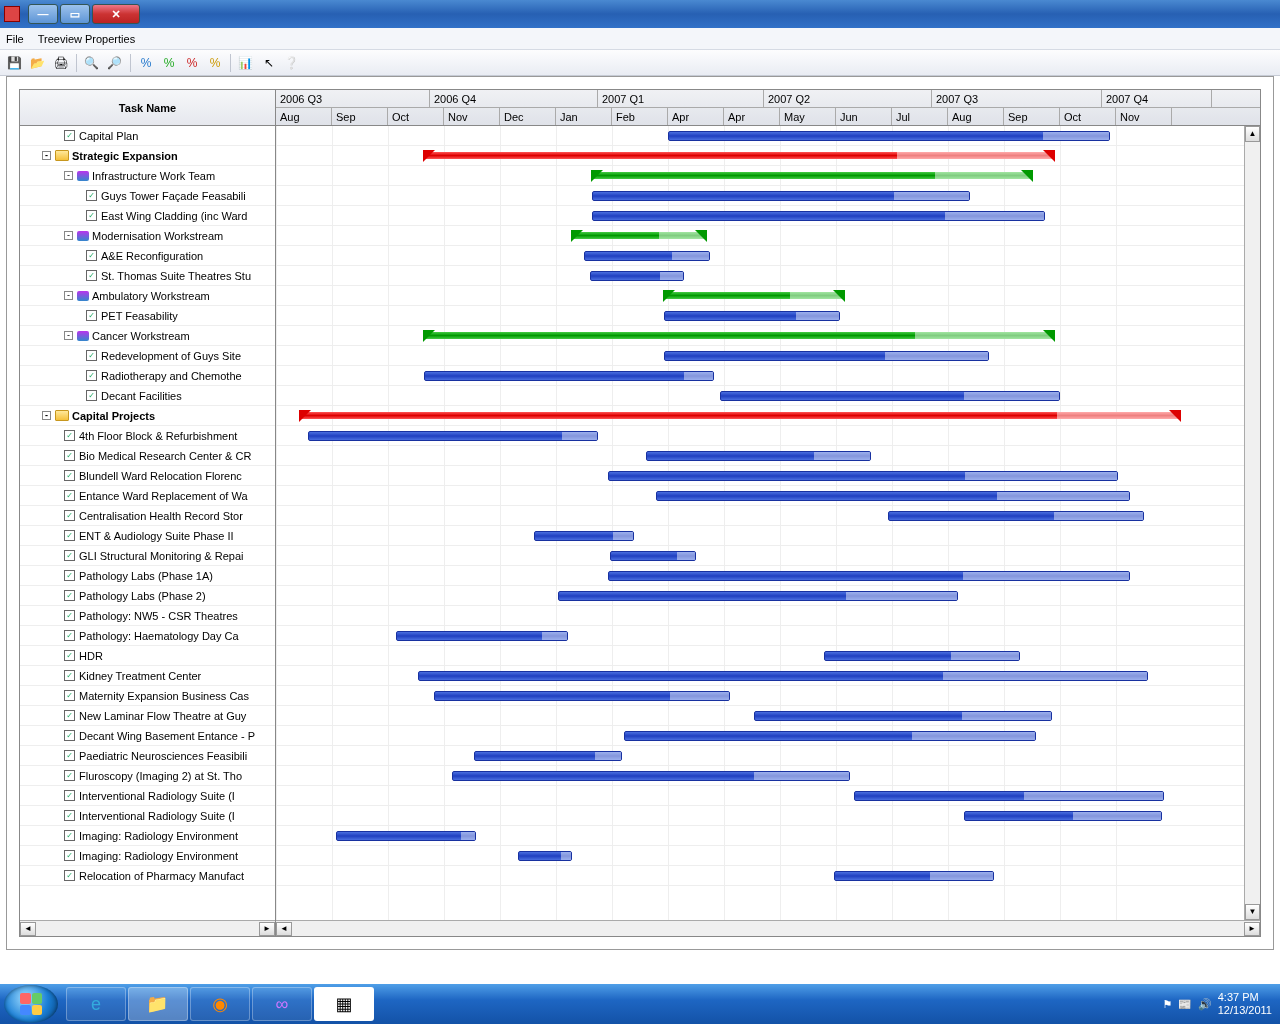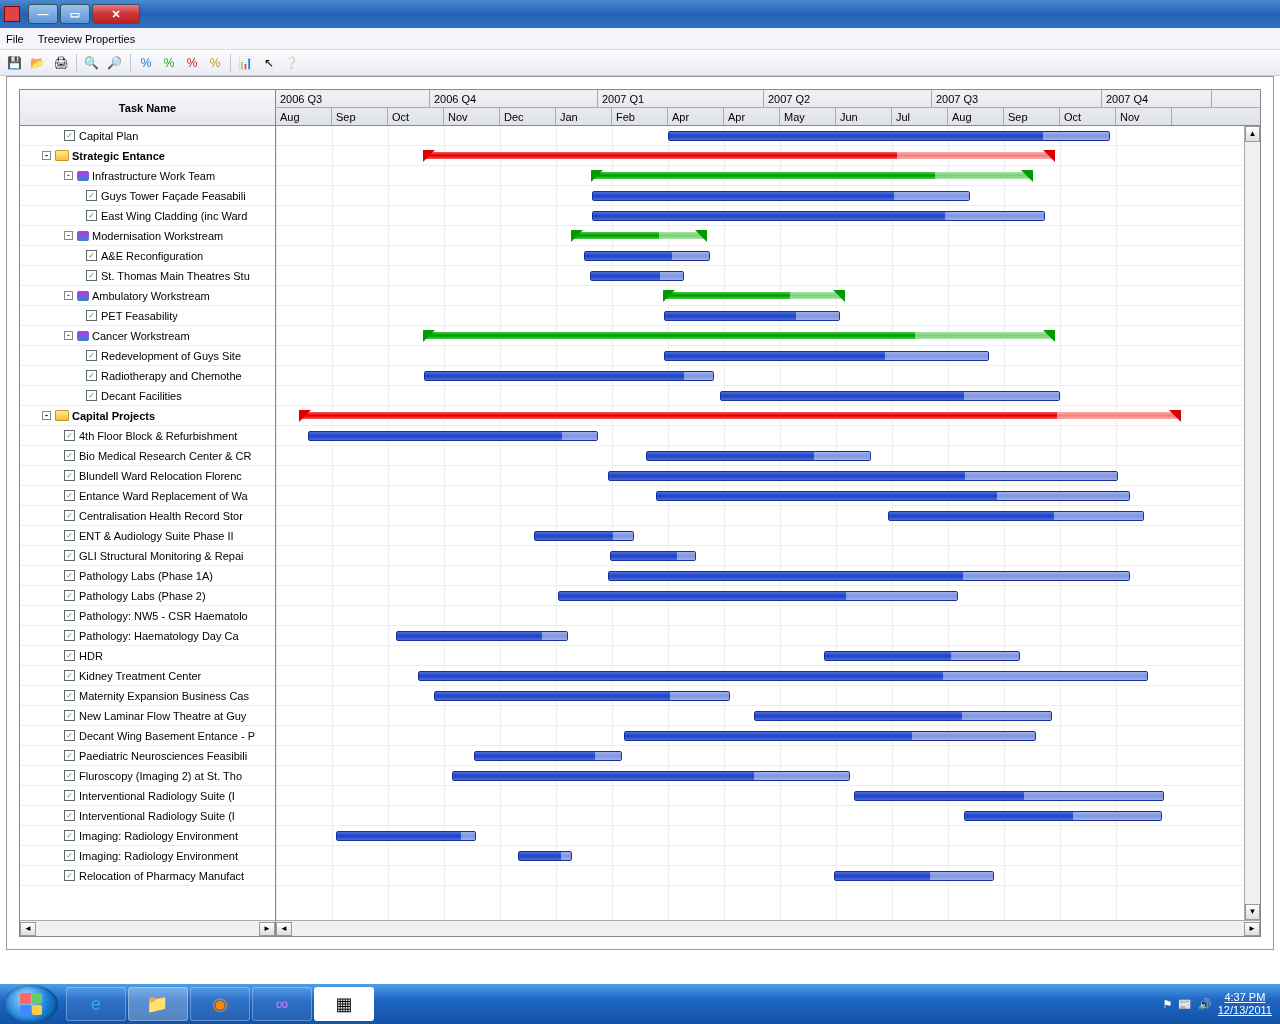--- a/index.html
+++ b/index.html
@@ -61,21 +61,21 @@
 .hscroll{height:16px;border-top:1px solid #aaa;background:#f0f0f0;display:flex;align-items:center;}
 .hscroll .arrow{width:16px;height:14px;border:1px solid #999;background:linear-gradient(#fff,#ddd);text-align:center;line-height:12px;font-size:8px;}
 .vscroll{position:absolute;right:0;top:36px;bottom:16px;width:16px;border-left:1px solid #aaa;background:#f0f0f0;}
 .vscroll .arrow{height:16px;border:1px solid #999;background:linear-gradient(#fff,#ddd);text-align:center;font-size:8px;line-height:14px;}
 
 .taskbar{position:absolute;left:0;right:0;bottom:0;height:40px;background:linear-gradient(#4f9fe8,#1e66c3 40%,#1352a7);display:flex;align-items:center;padding:0 4px;}
 .start{width:54px;height:38px;border-radius:50%;background:radial-gradient(circle at 40% 35%,#9edbff,#1a7fd6 55%,#063e7a);margin-right:8px;box-shadow:0 0 4px #0008 inset;display:flex;align-items:center;justify-content:center;}
 .tb-item{width:60px;height:34px;margin-right:2px;border:1px solid rgba(255,255,255,.3);border-radius:3px;background:rgba(255,255,255,.08);display:flex;align-items:center;justify-content:center;font-size:18px;}
 .tb-item.active{background:rgba(255,255,255,.28);}
 .tray{margin-left:auto;display:flex;align-items:center;color:#fff;gap:6px;padding-right:4px;}
-.tray .clock{text-align:center;line-height:13px;font-size:11px;text-decoration:underline;}
+.tray .clock{text-align:left;line-height:13px;font-size:11px;}
 .orb{display:grid;grid-template:1fr 1fr/1fr 1fr;width:22px;height:22px;gap:1px;}
 .orb div{border-radius:2px;}
 </style>
 </head>
 <body>
 
 <div class="titlebar">
   <div class="app-icon"></div>
   <div class="win-btns">
     <div class="win-btn win-min">—</div>
@@ -117,21 +117,21 @@
        <div class="tree-rows" id="tree-rows">
               <div class="tree-row" style="top: 0px;">
                 <span class="ind" style="width:44px"></span>
                 <span class="chk">✓</span>
                 <span>Capital Plan</span>
               </div>
               <div class="tree-row bold" style="top: 20px;">
                 <span class="ind" style="width:22px"></span>
                 <span class="exp">-</span>
                 <span class="fold"></span>
-                <span>Strategic Entance</span>
+                <span>Strategic Expansion</span>
               </div>
               <div class="tree-row" style="top: 40px;">
                 <span class="ind" style="width:44px"></span>
                 <span class="exp">-</span>
                 <span class="cube"></span>
                 <span>Infrastructure Work Team</span>
               </div>
               <div class="tree-row" style="top: 60px;">
                 <span class="ind" style="width:66px"></span>
                 <span class="chk">✓</span>
@@ -149,21 +149,21 @@
                 <span>Modernisation Workstream</span>
               </div>
               <div class="tree-row" style="top: 120px;">
                 <span class="ind" style="width:66px"></span>
                 <span class="chk">✓</span>
                 <span>A&amp;E Reconfiguration</span>
               </div>
               <div class="tree-row" style="top: 140px;">
                 <span class="ind" style="width:66px"></span>
                 <span class="chk">✓</span>
-                <span>St. Thomas Main Theatres Stu</span>
+                <span>St. Thomas Suite Theatres Stu</span>
               </div>
               <div class="tree-row" style="top: 160px;">
                 <span class="ind" style="width:44px"></span>
                 <span class="exp">-</span>
                 <span class="cube"></span>
                 <span>Ambulatory Workstream</span>
               </div>
               <div class="tree-row" style="top: 180px;">
                 <span class="ind" style="width:66px"></span>
                 <span class="chk">✓</span>
@@ -237,21 +237,21 @@
                 <span>Pathology Labs (Phase 1A)</span>
               </div>
               <div class="tree-row" style="top: 460px;">
                 <span class="ind" style="width:44px"></span>
                 <span class="chk">✓</span>
                 <span>Pathology Labs (Phase 2)</span>
               </div>
               <div class="tree-row" style="top: 480px;">
                 <span class="ind" style="width:44px"></span>
                 <span class="chk">✓</span>
-                <span>Pathology: NW5 - CSR Haematolo</span>
+                <span>Pathology: NW5 - CSR Theatres</span>
               </div>
               <div class="tree-row" style="top: 500px;">
                 <span class="ind" style="width:44px"></span>
                 <span class="chk">✓</span>
                 <span>Pathology: Haematology Day Ca</span>
               </div>
               <div class="tree-row" style="top: 520px;">
                 <span class="ind" style="width:44px"></span>
                 <span class="chk">✓</span>
                 <span>HDR</span>

